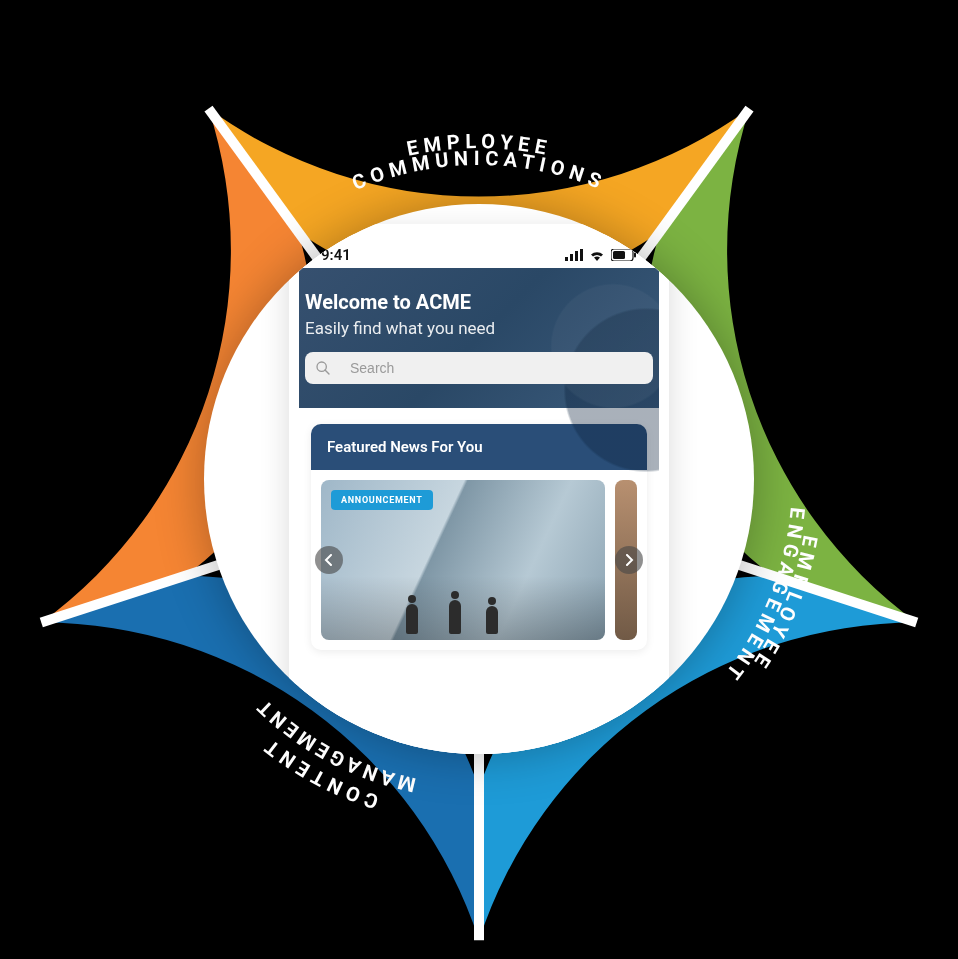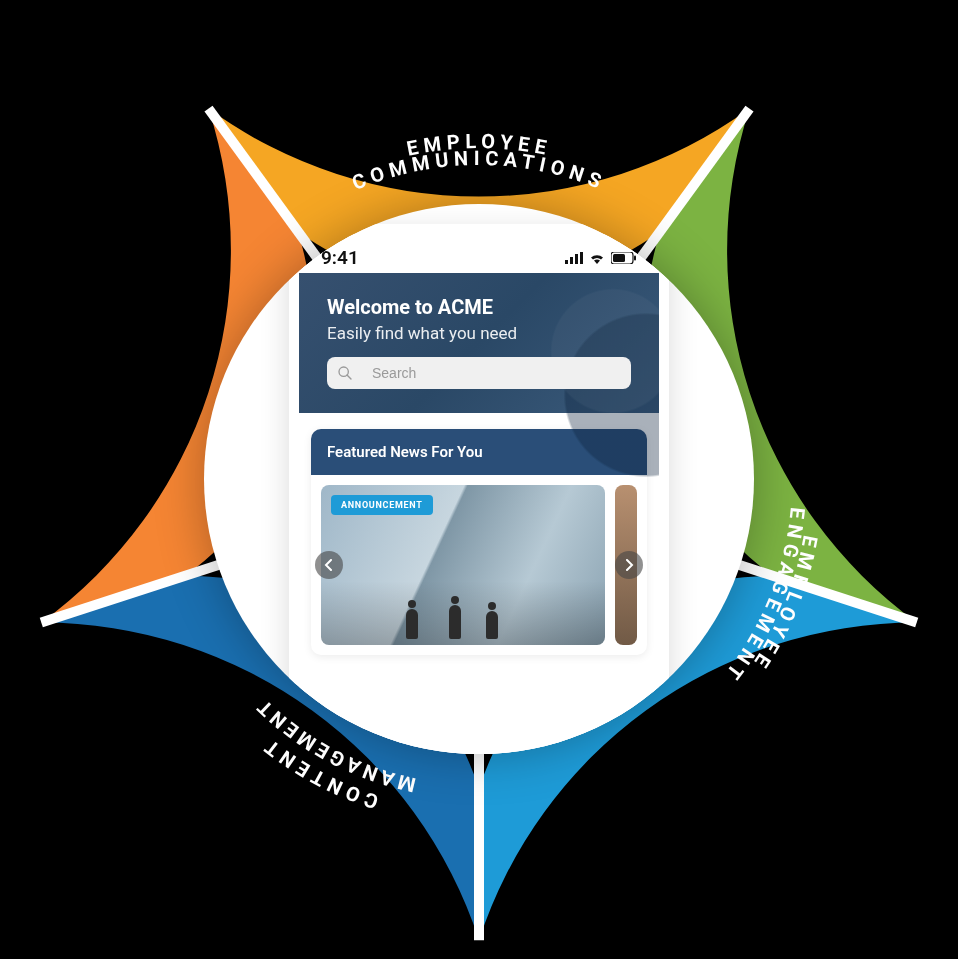--- a/index.html
+++ b/index.html
@@ -59,42 +59,42 @@
     overflow: hidden;
     height: 100%;
     display: flex;
     flex-direction: column;
   }
   .status-bar {
     display: flex;
     justify-content: space-between;
     align-items: center;
     padding: 12px 22px 4px;
-    font-size: 19px;
+    font-size: 15px;
     font-weight: 600;
     color: #111;
   }
   .status-right { display: flex; gap: 6px; align-items: center; }
   .sr-icon { display: inline-flex; }
   .app-header {
     display: flex;
     justify-content: space-between;
     align-items: center;
     padding: 10px 18px 14px;
   }
   .app-title {
     font-size: 32px;
     font-weight: 700;
     color: #111;
   }
   .header-icons { display: flex; gap: 18px; align-items: center; color: #444; }
   .hicon { width: 22px; height: 22px; display: inline-flex; }
   .hero {
     background: linear-gradient(135deg, #36506f 0%, #2a4866 50%, #3b5b7c 100%);
-    padding: 22px 28px 24px;
+    padding: 22px 6px 24px;
     position: relative;
     color: #fff;
   }
   .hero::before {
     content: "";
     position: absolute;
     right: -20px; top: -10px;
     width: 220px; height: 220px;
     background:
       radial-gradient(circle at 70% 40%, rgba(255,255,255,0.06) 30%, transparent 31%),

